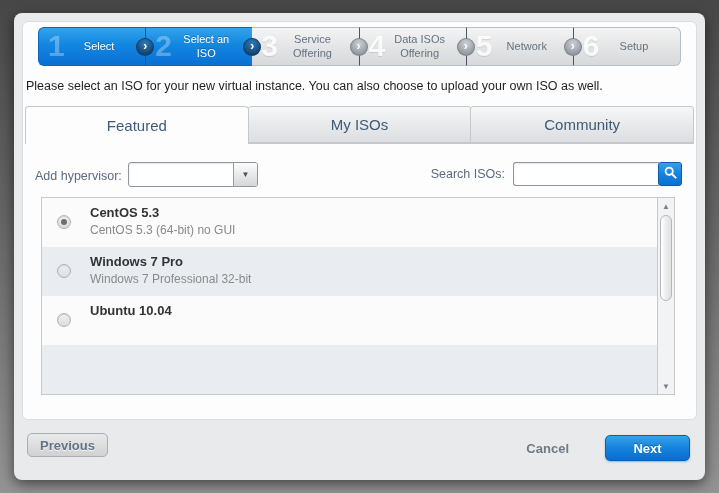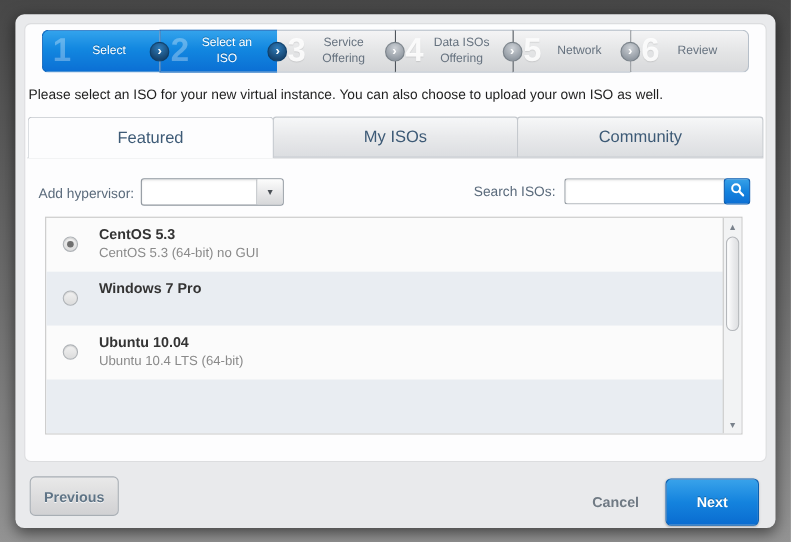--- a/index.html
+++ b/index.html
@@ -94,28 +94,28 @@
   .scroll-btn { position:absolute; left:0; right:0; height:16px; display:flex;
                 align-items:center; justify-content:center; }
   .scroll-btn span { font-size:8px; color:#7a828c; }
   .scroll-btn--up { top:0; }
   .scroll-btn--down { bottom:0; }
   .scroll-thumb { position:absolute; left:2px; right:2px; top:17px; height:86px; border-radius:7px;
                   background:linear-gradient(90deg,#ffffff 0%,#e9eaec 60%,#dfe0e2 100%);
                   border:1px solid #b4b7bb; }
 
   
-  .btn-previous { position:absolute; left:13px; top:420px; width:81px; height:36px;
+  .btn-previous { position:absolute; left:13px; top:420px; width:81px; height:24px;
                   background:linear-gradient(180deg,#e9e9e9,#d1d1d3); border:1px solid #a8aeb4;
                   border-radius:5px; font-size:13px; font-weight:bold; color:#5f7486;
                   text-shadow:0 1px 0 rgba(255,255,255,.8); font-family:"Liberation Sans",sans-serif; }
-  .footer-right { position:absolute; right:15px; top:422px; display:flex; align-items:center; gap:24px; }
+  .footer-right { position:absolute; right:15px; top:422px; display:flex; align-items:center; gap:36px; }
   .btn-cancel { background:none; border:none; font-size:13px; font-weight:bold; color:#707a84;
                 font-family:"Liberation Sans",sans-serif; }
-  .btn-next { width:85px; height:43px; border:1px solid #0b5fb0; border-radius:5px;
+  .btn-next { width:85px; height:26px; border:1px solid #0b5fb0; border-radius:5px;
               background:linear-gradient(180deg,#38a2ea 0%,#1483de 50%,#0a6cd0 100%);
               font-size:13px; font-weight:bold; color:#fff; text-shadow:0 -1px 0 rgba(0,0,0,.3);
               box-shadow:0 1px 2px rgba(0,0,0,.25); font-family:"Liberation Sans",sans-serif; }
 </style>
 </head>
 <body>
 
 <div class="screen">
   <div class="dialog">
 
@@ -152,21 +152,21 @@
         </div>
         <div class="step step--inactive step--divider-gray">
           <span class="step-number">5</span>
           <span class="step-label">Network</span>
           <span class="step-arrow step-arrow--gray">
               <span>›</span>
             </span>
         </div>
         <div class="step step--inactive step--divider-gray">
           <span class="step-number">6</span>
-          <span class="step-label">Review</span>
+          <span class="step-label">Setup</span>
         </div>
       </div>
 
       <div class="instruction">Please select an ISO for your new virtual instance. You can also choose to upload your own ISO as well.</div>
 
       <div class="tabs">
         <div class="tab tab--active">Featured</div>
         <div class="tab tab--inactive">My ISOs</div>
         <div class="tab tab--inactive">Community</div>
       </div>
@@ -193,25 +193,25 @@
 
       <div class="list">
         <div class="list-row">
           <span class="radio radio--selected"></span>
           <div class="item-title">CentOS 5.3</div>
           <div class="item-desc">CentOS 5.3 (64-bit) no GUI</div>
         </div>
         <div class="list-row list-row--alt">
           <span class="radio"></span>
           <div class="item-title">Windows 7 Pro</div>
+          <div class="item-desc">Windows 7 Professional 32-bit</div>
         </div>
         <div class="list-row">
           <span class="radio"></span>
           <div class="item-title">Ubuntu 10.04</div>
-          <div class="item-desc">Ubuntu 10.4 LTS (64-bit)</div>
         </div>
         <div class="list-row list-row--alt"></div>
 
         <div class="scrollbar">
           <div class="scroll-btn scroll-btn--up">
               <span>▲</span>
             </div>
           <div class="scroll-thumb"></div>
           <div class="scroll-btn scroll-btn--down">
               <span>▼</span>

